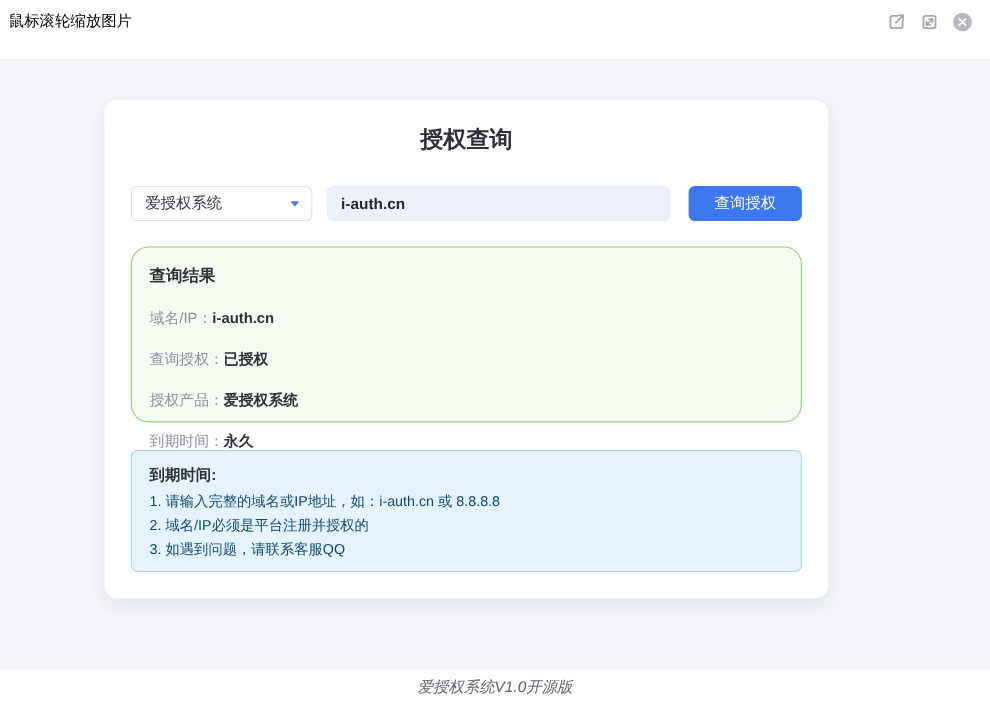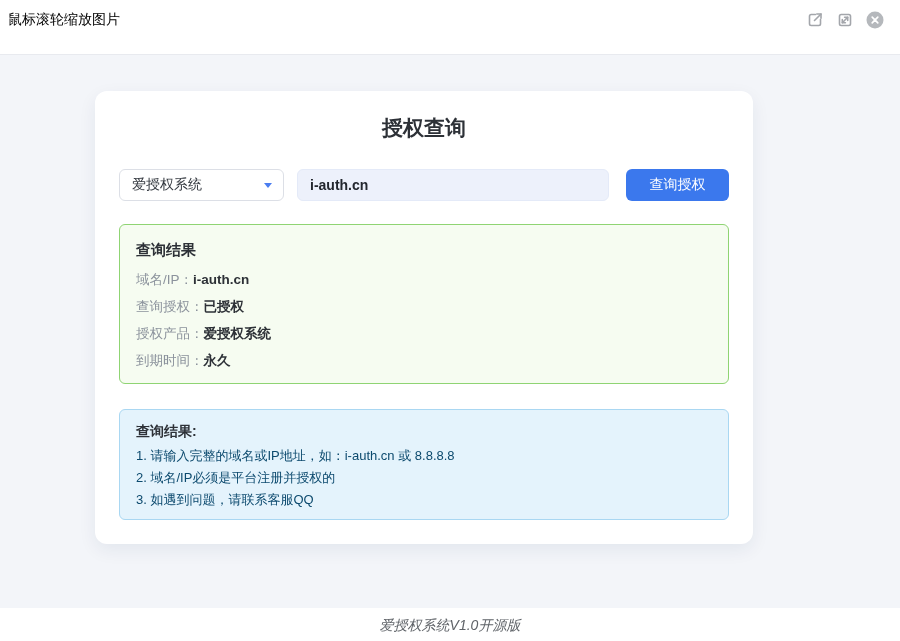--- a/index.html
+++ b/index.html
@@ -35,23 +35,23 @@
     border-right:4px solid transparent; border-top:5px solid #4a7df0; }
   .domain-input { flex:1; background:#edf1fb; border:1px solid #e4eaf8;
     border-radius:6px; padding:0 12px; font-size:14px; font-weight:bold;
     color:#23272e; margin-right:17px; outline:none;
     font-family:"Liberation Sans","DejaVu Sans",sans-serif; }
   .submit-btn { width:103px; background:#3b78ed; color:#fff; border:none;
     border-radius:6px; font-size:14px; cursor:pointer;
     font-family:"Liberation Sans","DejaVu Sans",sans-serif; }
 
   .result-box { margin-top:23px; height:160px; border:1px solid #8fd473;
-    background:#f6fcf1; border-radius:6px; padding:16px; }
+    background:#f6fcf1; border-radius:16px; padding:16px; }
   .result-title { font-size:15px; font-weight:bold; color:#2d3137; }
-  .result-row { margin-top:13px; font-size:13.5px; line-height:14px; }
+  .result-row { margin-top:23px; font-size:13.5px; line-height:14px; }
   .result-row:first-of-type { margin-top:15px; }
   .result-label { color:#8b929c; }
   .result-value { color:#2d3137; font-weight:bold; }
 
   .tips-box { margin-top:25px; height:111px; border:1px solid #a9d7f2;
     background:#e4f3fc; border-radius:6px; padding:13px 16px; }
   .tips-title { font-size:14px; font-weight:bold; color:#2d3137; }
   .tips-item { font-size:13px; color:#0c4a6e; margin-top:7px; line-height:15px; }
 
   .footer { text-align:center; padding-top:8px; }
@@ -110,21 +110,21 @@
       </div>
       <div class="result-row">
         <span class="result-label">授权产品：</span><span class="result-value">爱授权系统</span>
       </div>
       <div class="result-row">
         <span class="result-label">到期时间：</span><span class="result-value">永久</span>
       </div>
     </div>
 
     <div class="tips-box">
-      <div class="tips-title">查询结果:</div>
+      <div class="tips-title">到期时间:</div>
       <div class="tips-item">1. 请输入完整的域名或IP地址，如：i-auth.cn 或 8.8.8.8</div>
       <div class="tips-item">2. 域名/IP必须是平台注册并授权的</div>
       <div class="tips-item">3. 如遇到问题，请联系客服QQ</div>
     </div>
   </div>
 </div>
 
 <div class="footer">
   <span class="footer-text">爱授权系统V1.0开源版</span>
 </div>

